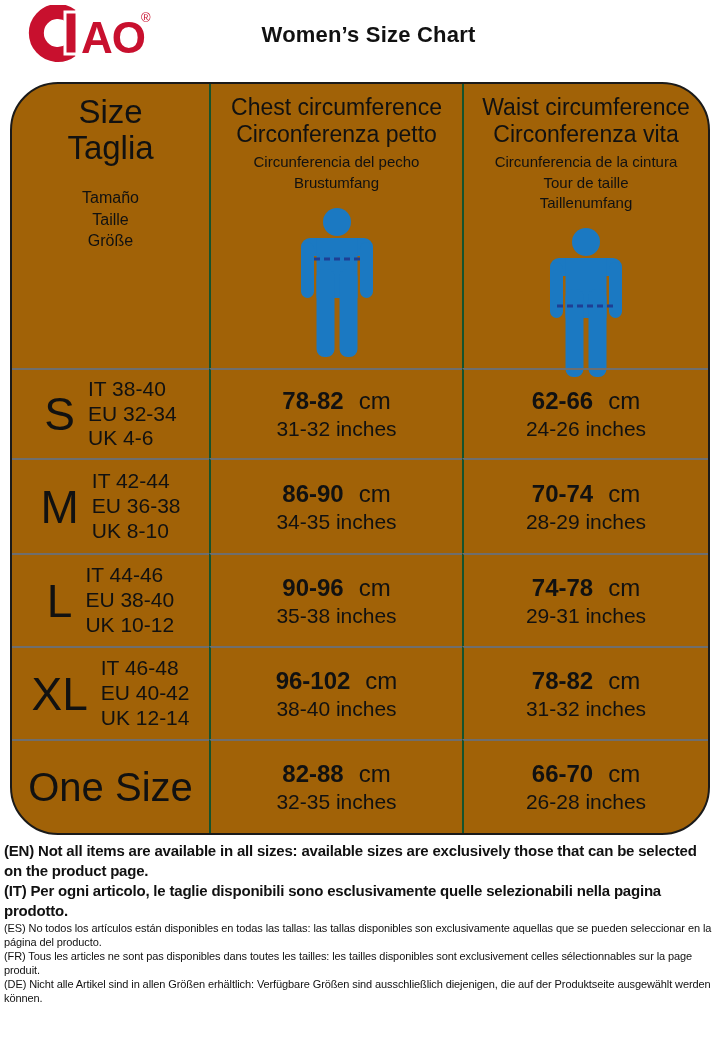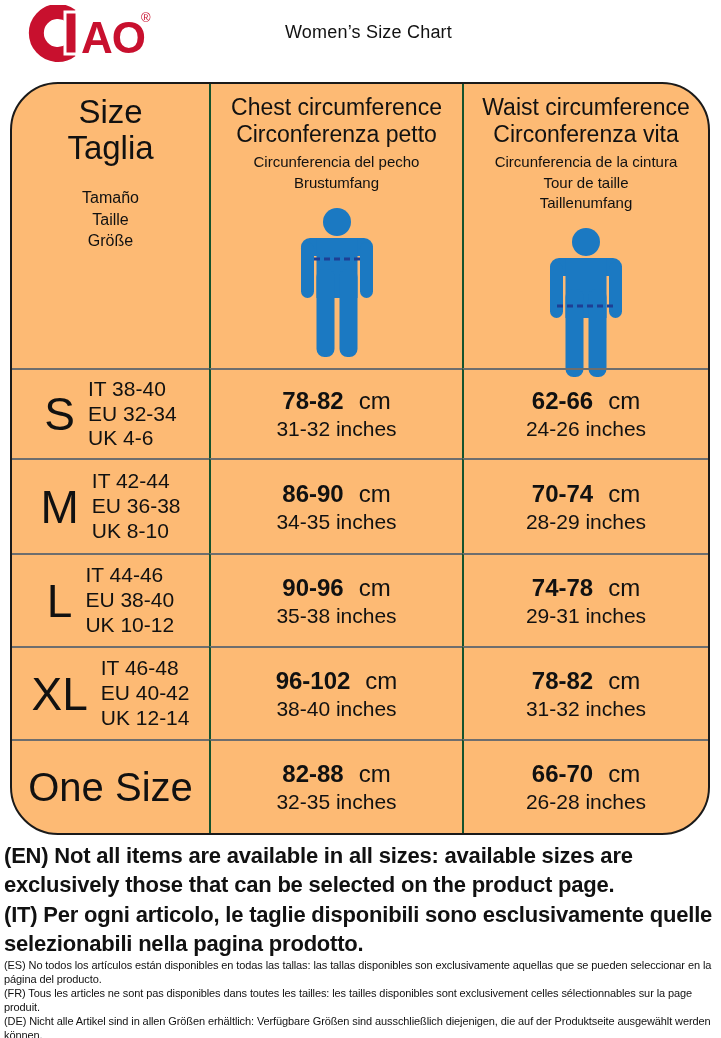--- a/index.html
+++ b/index.html
@@ -8,31 +8,31 @@
     width:721px; height:1038px; overflow:hidden; position:relative;
     font-family:"Liberation Sans", sans-serif; color:#111;
   }
   .page { position:relative; width:721px; height:1038px; }
 
   
   .top-header { position:relative; height:82px; }
   .brand-logo { position:absolute; left:24px; top:5px; }
   .page-title {
     position:absolute; left:16px; right:0; top:22px;
-    text-align:center; font-size:18px; font-weight:400; letter-spacing:0.2px;
+    text-align:center; font-size:22px; font-weight:700; letter-spacing:0.2px;
   }
 
   
   .size-table {
     position:absolute; left:10px; top:82px; width:700px; height:753px;
     border:2px solid #1a1a1a; border-radius:48px; overflow:hidden;
     display:grid;
     grid-template-columns:197px 253px auto;
     grid-template-rows:284px 90px 95px 93px 93px auto;
-    background:#fdba74;
+    background:#a16207;
   }
   .cell { display:flex; flex-direction:column; align-items:center; justify-content:center; text-align:center; }
   .col-b, .col-c { border-left:2px solid #14532d; }
   .data-row { border-top:2px solid #6e6e6e; }
 
   
   .head-cell { justify-content:flex-start; padding-top:10px; }
   .head-primary   { font-size:33px; line-height:1.08; }
   .head-primary.small { font-size:23px; line-height:1.18; }
   .head-secondary { font-size:16px; line-height:1.35; margin-top:22px; }
@@ -47,21 +47,21 @@
 
   
   .meas-line1 { font-size:24px; line-height:1.3; }
   .meas-line1 b { font-weight:700; }
   .meas-unit { margin-left:15px; font-weight:400; }
   .meas-line2 { font-size:21px; line-height:1.25; }
 
   
   .footer { position:absolute; left:4px; right:4px; top:841px; }
   .note { font-size:11px; line-height:1.28; letter-spacing:-0.1px; }
-  .note.bold { font-size:22px; font-weight:700; line-height:1.33; letter-spacing:-0.2px; }
+  .note.bold { font-size:15px; font-weight:700; line-height:1.33; letter-spacing:-0.2px; }
 </style>
 </head>
 <body>
 
 <div class="page">
 
   <div class="top-header">
     <div class="brand-logo">
       <svg width="130" height="58" viewBox="0 0 130 58">
         <path d="M 47 11 A 21.5 21.5 0 1 0 47 45" stroke="#C8102E" stroke-width="15" fill="none"></path>

